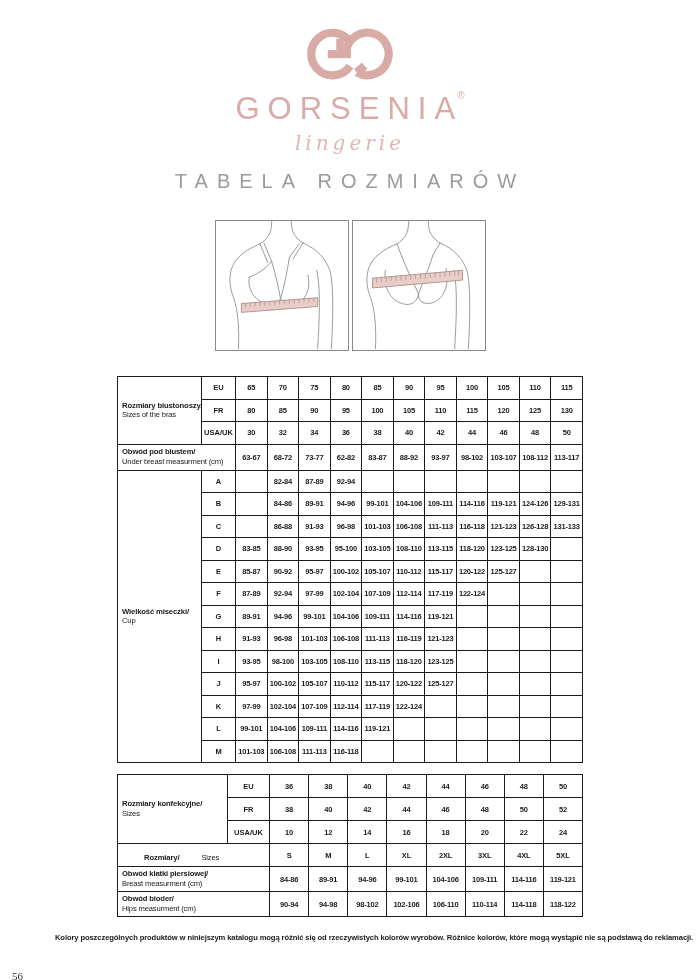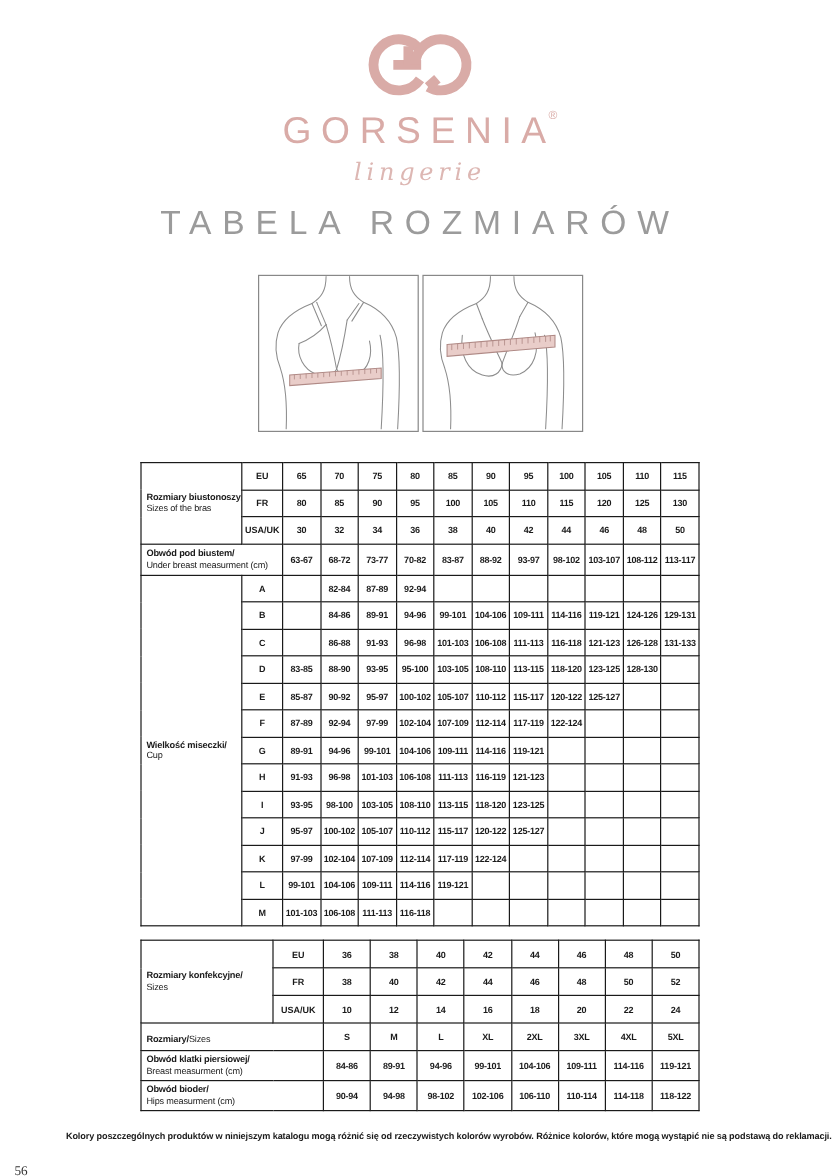--- a/index.html
+++ b/index.html
@@ -8,21 +8,21 @@
   .page { position:relative; width:700px; height:980px; background:#fff; }
 
   
   .brand { text-align:center; }
   .monogram { margin-top:26px; }
   .brand-name { margin-top:2px; font-size:31px; font-weight:400; letter-spacing:8px;
                 color:#d9aba7; white-space:nowrap; }
   .brand-name sup { font-size:10px; letter-spacing:0; vertical-align:20px; margin-left:-6px; }
   .brand-tagline { margin-top:4px; font-family:"DejaVu Serif", serif; font-style:italic;
                    font-size:20px; letter-spacing:4px; color:#ddb7b3; }
-  .page-title { margin-top:15px; font-size:28px; font-weight:400; letter-spacing:9px;
+  .page-title { margin-top:15px; font-size:20px; font-weight:400; letter-spacing:9px;
                 color:#9b9b9b; white-space:nowrap; }
 
   
   .diagrams { margin-top:27px; text-align:center; font-size:0; }
   .diagram-box { display:inline-block; width:134px; height:131px; border:1.5px solid #888;
                  background:#fff; vertical-align:top; }
   .diagram-box + .diagram-box { margin-left:3px; }
 
   
   table { border-collapse:collapse; table-layout:fixed; margin:0 auto; width:466px;
@@ -35,21 +35,21 @@
   #clothing-table { margin-top:11px; }
   #clothing-table tr { height:23px; }
   #clothing-table tr.tall { height:25px; }
   td.num { font-size:7.5px; font-weight:700; letter-spacing:-0.2px; }
   td.sys { font-size:7.5px; font-weight:700; }
   td.lbl { text-align:left; padding:1px 2px 1px 4px; }
   td.lbl .pl { display:block; font-size:7.7px; font-weight:700; letter-spacing:-0.15px;
                white-space:nowrap; line-height:1.25; }
   td.lbl .en { display:block; font-size:7.6px; font-weight:400; letter-spacing:-0.15px;
                white-space:nowrap; line-height:1.25; }
-  td.lbl.one .pl, td.lbl.one .en { display:inline; }
+  td.lbl.one .pl, td.lbl.one .en { display:inline;margin-left:22px; }
 
   
   .footer { margin-top:16px; text-align:center; }
   .footer-pl { font-size:7.6px; font-weight:700; letter-spacing:-0.1px; white-space:nowrap;padding-left:48px; }
   .footer-en { margin-top:4px; font-size:7.6px; font-weight:400; white-space:nowrap; }
   .page-number { position:absolute; left:12px; top:944px;
                  font-family:"Liberation Serif", serif; font-size:11px; color:#333; }
 
   svg .sketch { fill:none; stroke:#8d8d8d; stroke-width:0.9; stroke-linecap:round; }
   svg .tape-fill { fill:#e9cdc9; stroke:#b08a86; stroke-width:0.9; }
@@ -180,21 +180,21 @@
           <td class="num">50</td>
         </tr>
         <tr class="tall">
           <td class="lbl" colspan="2">
             <span class="pl">Obwód pod biustem/</span>
             <span class="en">Under breast measurment (cm)</span>
           </td>
           <td class="num">63-67</td>
           <td class="num">68-72</td>
           <td class="num">73-77</td>
-          <td class="num">70-82</td>
+          <td class="num">62-82</td>
           <td class="num">83-87</td>
           <td class="num">88-92</td>
           <td class="num">93-97</td>
           <td class="num">98-102</td>
           <td class="num">103-107</td>
           <td class="num">108-112</td>
           <td class="num">113-117</td>
         </tr>
         <tr>
           <td class="lbl" rowspan="13">

